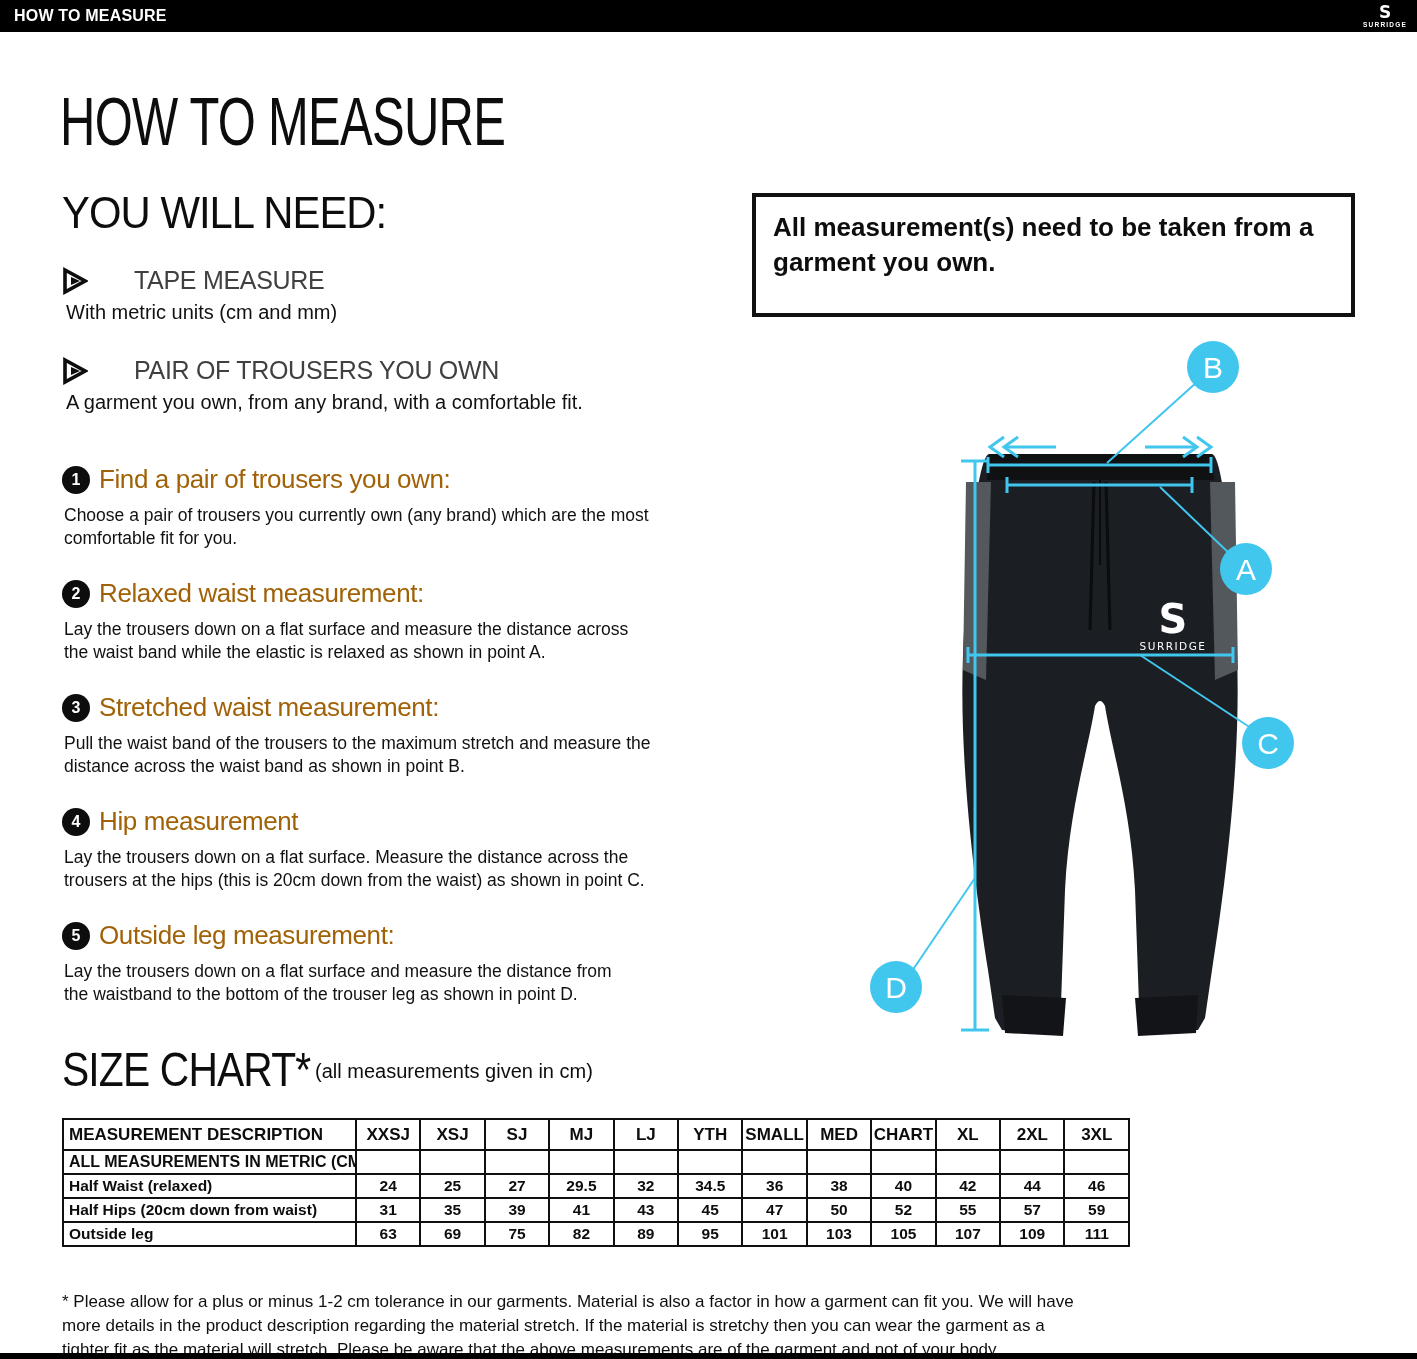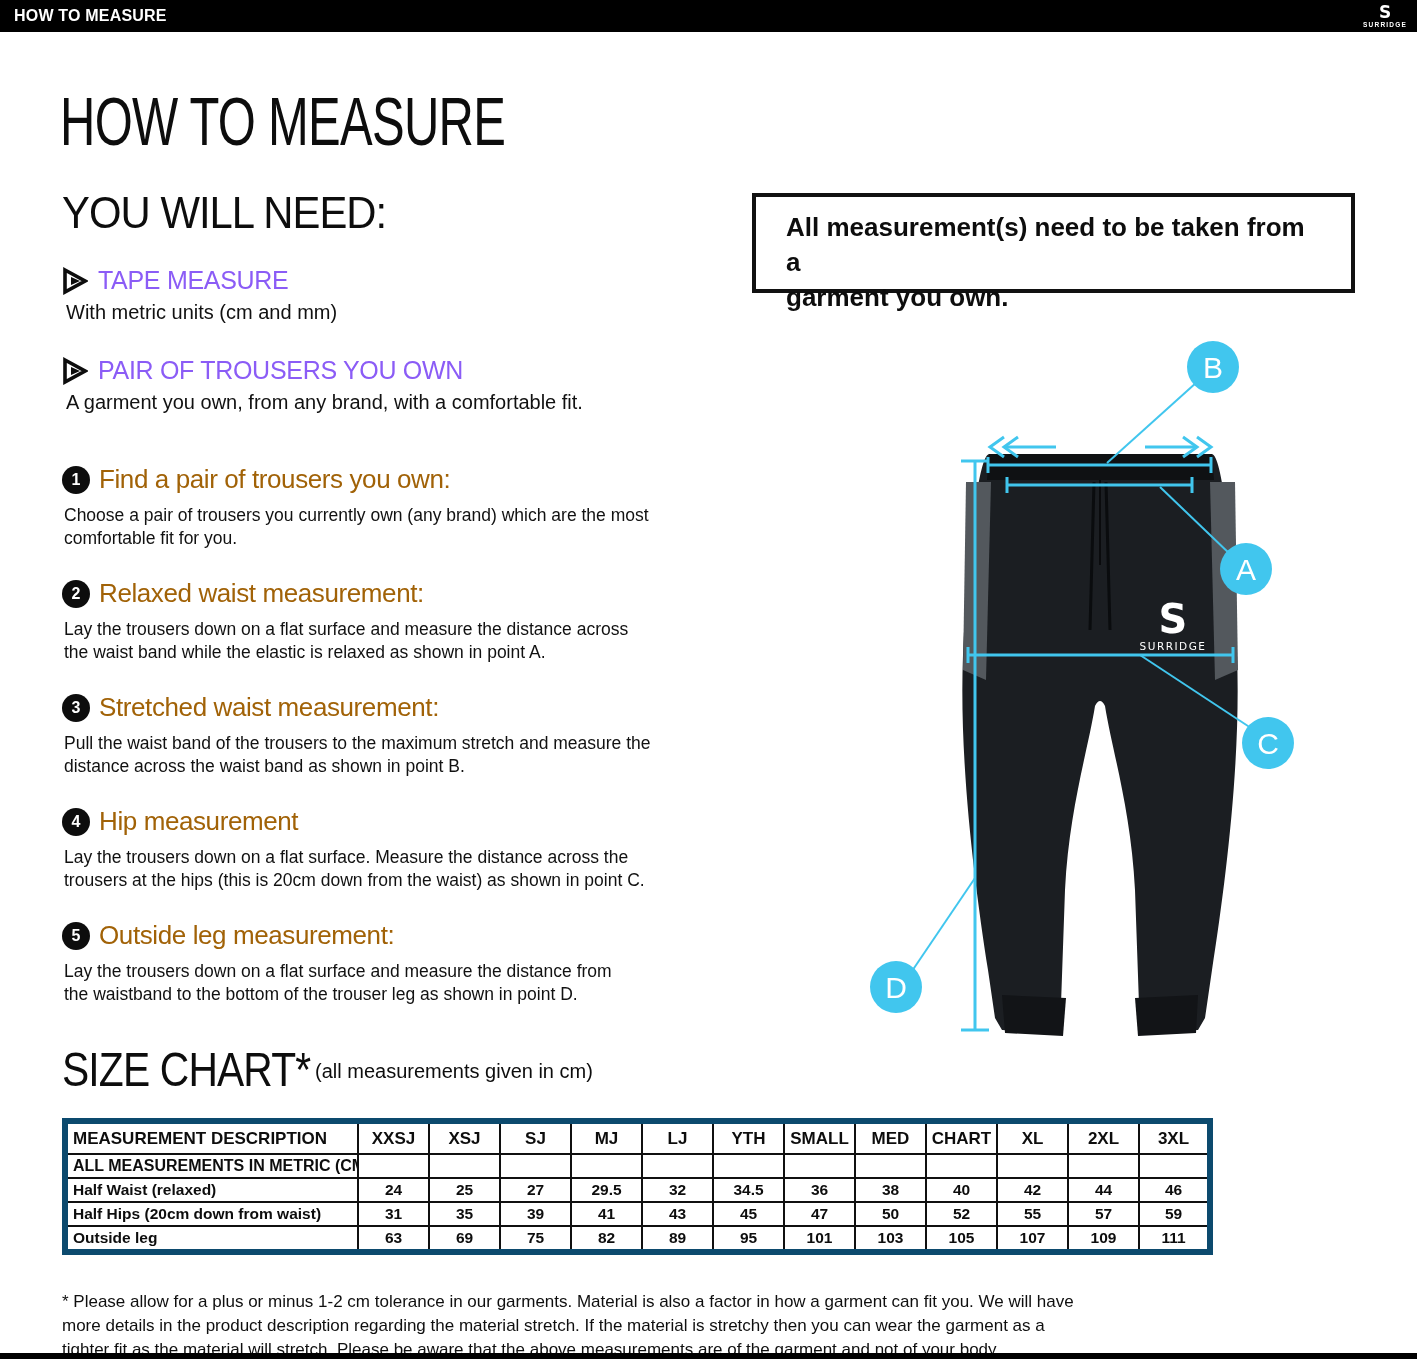--- a/index.html
+++ b/index.html
@@ -17,36 +17,36 @@
 
   
   .h-display{font-weight:400;transform-origin:0 0;white-space:nowrap;color:#0d0d0d;}
   .page-title{left:60px;top:82px;font-size:68px;transform:scaleX(.72);letter-spacing:-1px;}
   .ywn-heading{left:62px;top:188px;font-size:44px;transform:scaleX(.95);letter-spacing:-1px;}
   .sc-heading{left:62px;top:1042px;font-size:48px;transform:scaleX(.85);letter-spacing:-1px;}
   .sc-sub{left:315px;top:1060px;font-size:20px;color:#0d0d0d;}
 
   
   .ywn-item{display:flex;align-items:center;gap:10px;}
-  .ywn-label{font-size:25px;color:#8b5cf6;letter-spacing:-.3px;}
+  .ywn-label{font-size:25px;color:#404040;letter-spacing:-.3px;margin-left:36px;}
   .ywn-desc{font-size:20px;color:#111;}
 
   
   .step-head{display:flex;align-items:center;gap:9px;}
   .badge{width:28px;height:28px;border-radius:50%;background:#0d0d0d;color:#fff;
          display:flex;align-items:center;justify-content:center;font-size:16px;font-weight:bold;flex:0 0 28px;}
   .step-title{font-size:26px;color:#a16207;letter-spacing:-.4px;white-space:nowrap;}
   .step-desc{margin:9px 0 0 2px;font-size:17.5px;line-height:1.32;white-space:pre-line;color:#111;}
 
   
-  .notice{left:752px;top:193px;width:603px;height:100px;border:4px solid #111;box-sizing:border-box;
-          padding:13px 30px;font-size:26px;font-weight:bold;line-height:1.35;white-space:pre-line;color:#0d0d0d;}
-
-  
-  .size-table{border-collapse:collapse;table-layout:fixed;width:1151px;border:6px solid #0c4a6e;}
+  .notice{left:752px;top:193px;width:603px;height:124px;border:4px solid #111;box-sizing:border-box;
+          padding:13px 17px;font-size:26px;font-weight:bold;line-height:1.35;white-space:pre-line;color:#0d0d0d;}
+
+  
+  .size-table{border-collapse:collapse;table-layout:fixed;width:1068px;border:2px solid #0c4a6e;}
   .size-table th,.size-table td{border:2px solid #101010;text-align:center;font-weight:bold;
           padding:0;overflow:hidden;white-space:nowrap;color:#0d0d0d;}
   .size-table th{font-size:17px;height:29px;}
   .size-table td{font-size:15.5px;height:22px;}
   .size-table .desc{text-align:left;padding-left:5px;}
   .size-table .note{font-size:16px;}
 
   .disclaimer{left:62px;top:1290px;width:1110px;font-size:17px;line-height:1.42;white-space:pre-line;color:#0f0f0f;}
   .bottombar{left:0;top:1353px;width:1417px;height:6px;background:#000;}
 </style>

